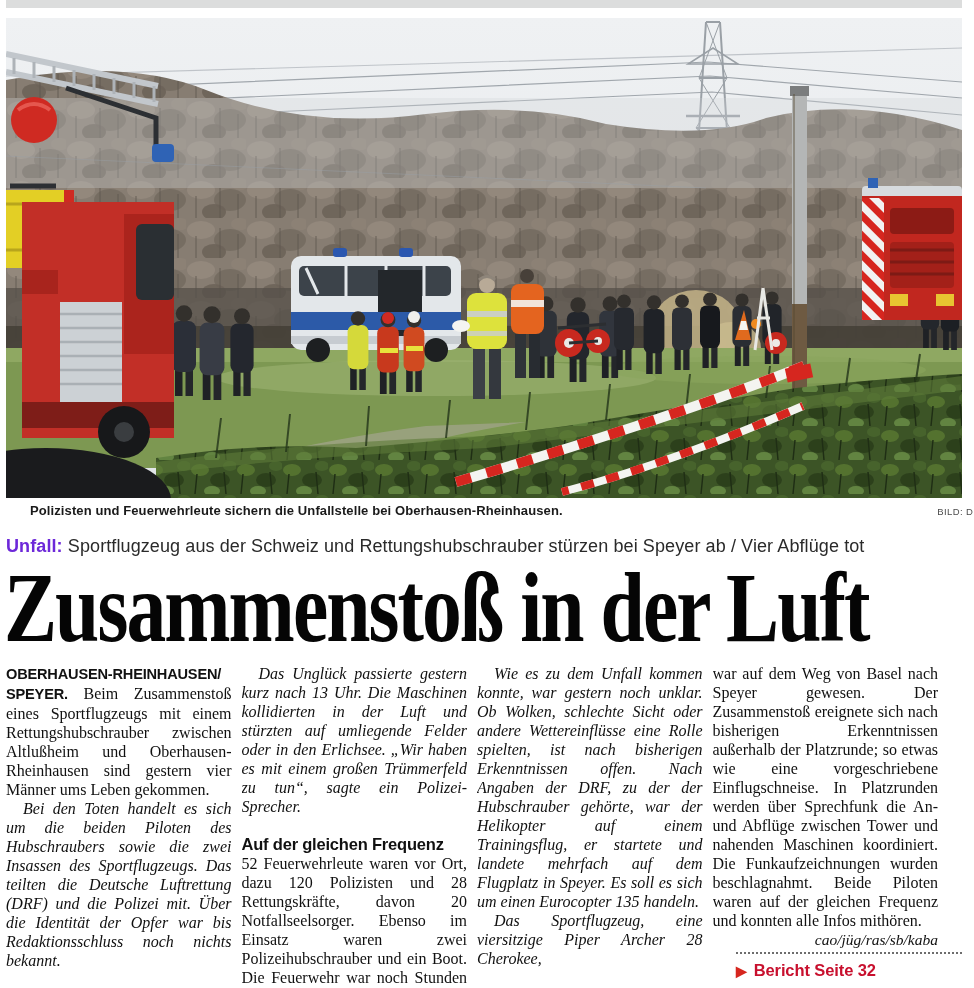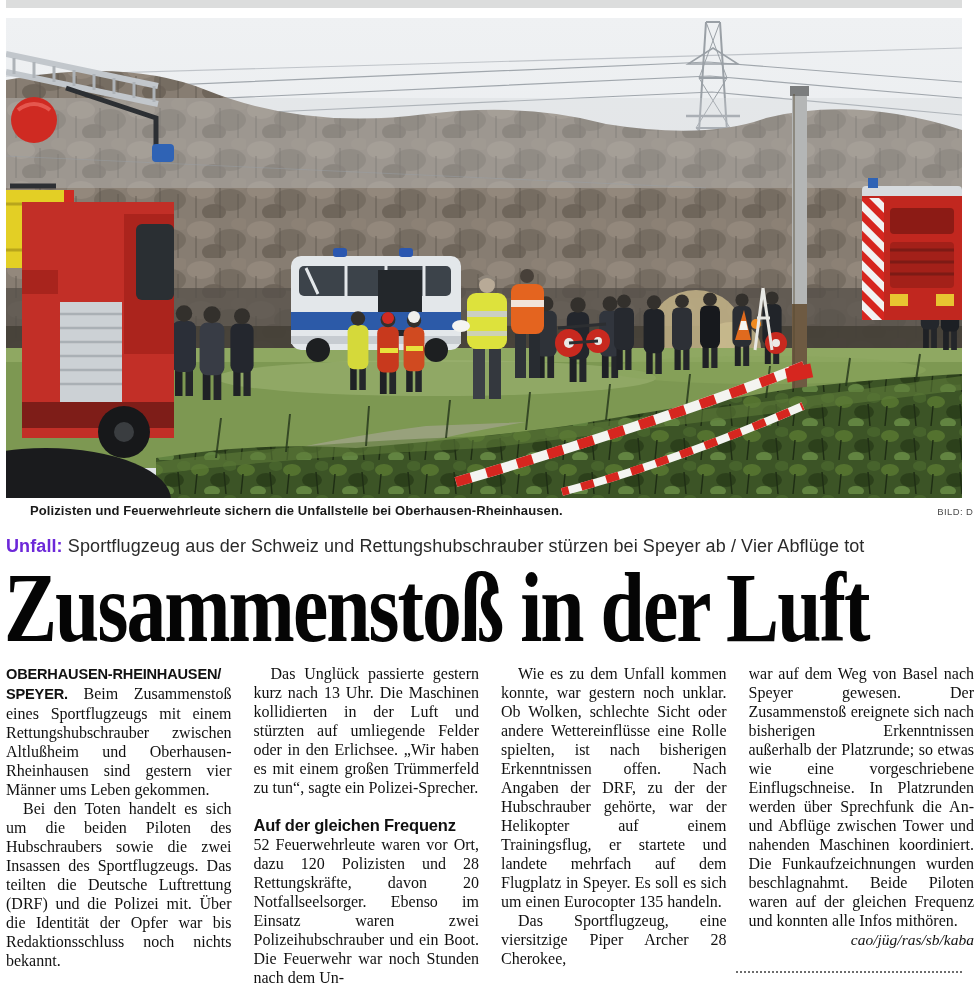--- a/index.html
+++ b/index.html
@@ -15,25 +15,25 @@
   .caption{font-size:13px;font-weight:bold;color:#1a1a1a;letter-spacing:0.1px;}
   .credit{font-size:9.5px;color:#4c4c4c;letter-spacing:0.4px;}
 
   .kicker{position:absolute;left:6px;top:536px;font-size:18px;color:#2a2a2a;letter-spacing:0.1px;}
   .kicker .kicker-label{font-weight:bold;color:#6d28d9;}
 
   .headline{position:absolute;left:4px;top:558px;margin:0;font-family:"Liberation Serif",serif;
     font-weight:bold;color:#050505;font-size:82px;line-height:1;letter-spacing:-2px;white-space:nowrap;
     transform:scale(0.97,1.22);transform-origin:left top;}
 
-  .columns{position:absolute;left:6px;top:664px;width:956px;height:324px;display:flex;gap:22px;}
+  .columns{position:absolute;left:6px;top:664px;width:956px;height:324px;display:flex;gap:10px;}
   .col{width:225.5px;flex:0 0 225.5px;overflow:hidden;}
   .col p{margin:0;font-family:"Liberation Serif",serif;font-size:16px;line-height:19px;color:#101010;
     text-align:justify;hyphens:auto;-webkit-hyphens:auto;}
-  .col p.indent{text-indent:17px;}
+  .col p.indent{text-indent:17px;font-style:italic;}
   .col .lead{font-family:"Liberation Sans",sans-serif;font-weight:bold;font-size:14.6px;letter-spacing:-0.2px;color:#111;}
   .col h3{margin:19px 0 0 0;font-family:Liberation Sans, sans-serif;font-weight:bold;font-size:16.5px;
     line-height:19px;color:#111;letter-spacing:-0.2px;}
   .sig{float:right;font-style:italic;font-family:"Liberation Serif",serif;font-size:15.5px;}
 
   .more-box{position:absolute;right:12px;bottom:8px;width:226px;}
   .dotted-rule{border-top:2px dotted #6d6d6d;height:0;margin-bottom:7px;}
   .more-link{font-weight:bold;font-size:16.5px;color:#c8102e;letter-spacing:-0.1px;cursor:pointer;}
   .more-link .arrow{font-size:14px;margin-right:7px;color:#d6261f;}
 </style>
@@ -276,15 +276,16 @@
         <p class="indent">Wie es zu dem Unfall kommen konnte, war gestern noch unklar. Ob Wolken, schlechte Sicht oder andere Wettereinflüsse eine Rolle spielten, ist nach bisherigen Erkenntnissen offen. Nach Angaben der DRF, zu der der Hubschrauber gehörte, war der Helikopter auf einem Trainingsflug, er startete und landete mehrfach auf dem Flugplatz in Speyer. Es soll es sich um einen Eurocopter 135 handeln.</p>
         <p class="indent">Das Sportflugzeug, eine viersitzige Piper Archer 28 Cherokee,</p>
       </div>
       <div class="col">
         <p class="">war auf dem Weg von Basel nach Speyer gewesen. Der Zusammenstoß ereignete sich nach bisherigen Erkenntnissen außerhalb der Platzrunde; so etwas wie eine vorgeschriebene Einflugschneise. In Platzrunden werden über Sprechfunk die An-und Abflüge zwischen Tower und nahenden Maschinen koordiniert. Die Funkaufzeichnungen wurden beschlagnahmt. Beide Piloten waren auf der gleichen Frequenz und konnten alle Infos mithören.<span class="sig">cao/jüg/ras/sb/kaba</span></p>
       </div>
     </div>
 
   <div class="more-box">
     <div class="dotted-rule"></div>
+    <div class="more-link"><span class="arrow">▶</span><span>Bericht Seite 32</span></div>
   </div>
 
 </div>
 
 </body></html>

